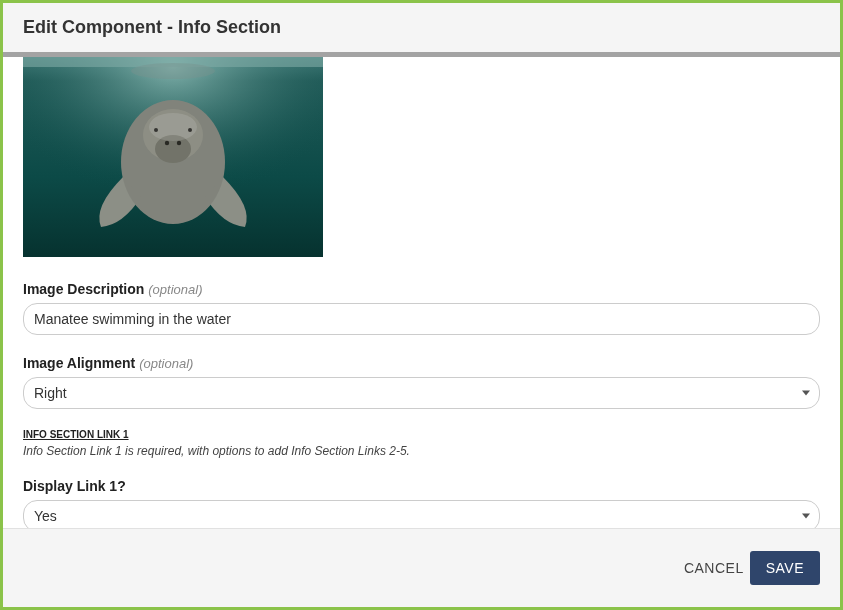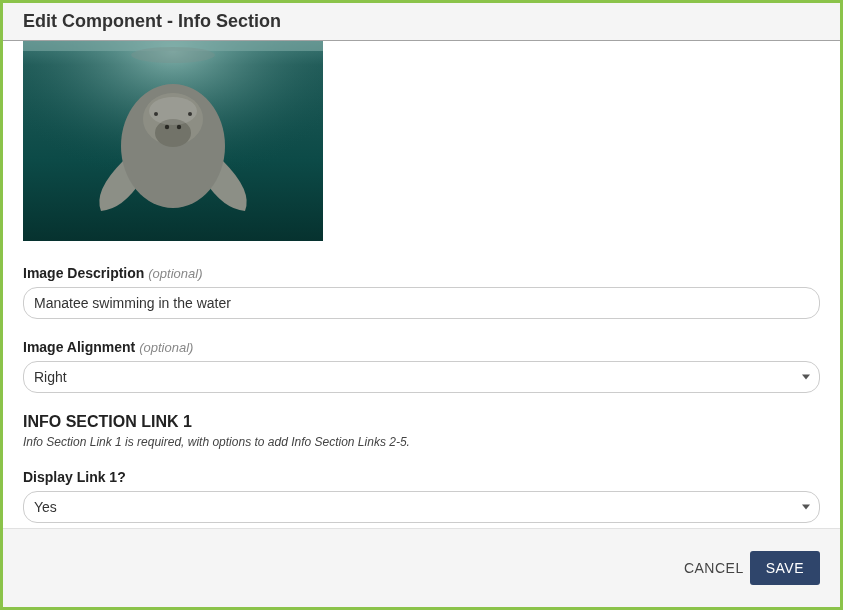--- a/index.html
+++ b/index.html
@@ -14,22 +14,22 @@
     .modal {
       width: 843px;
       height: 610px;
       border: 3px solid #8bc34a;
       background: #fff;
       display: flex;
       flex-direction: column;
     }
     .modal-header {
       background: #f5f5f5;
-      border-bottom: 1px solid #a3a3a3;
-      padding: 8px 20px;
+      border-bottom: 5px solid #a3a3a3;
+      padding: 14px 20px;
     }
     .modal-header h2 {
       font-size: 18px;
       font-weight: 700;
       color: #333;
     }
     .modal-body {
       flex: 1;
       padding: 0 20px 12px 20px;
       overflow-y: hidden;
@@ -74,22 +74,23 @@
       right: 10px;
       top: 50%;
       transform: translateY(-50%);
       width: 0; height: 0;
       border-left: 4px solid transparent;
       border-right: 4px solid transparent;
       border-top: 5px solid #555;
       pointer-events: none;
     }
     .section-heading {
-      font-size: 16px;
+      font-size: 10px;
       font-weight: 700;
+      text-decoration: underline;
       color: #222;
       margin-bottom: 4px;
     }
     .section-note {
       font-size: 12px;
       font-style: italic;
       color: #444;
       margin-bottom: 20px;
     }
     .modal-footer {

